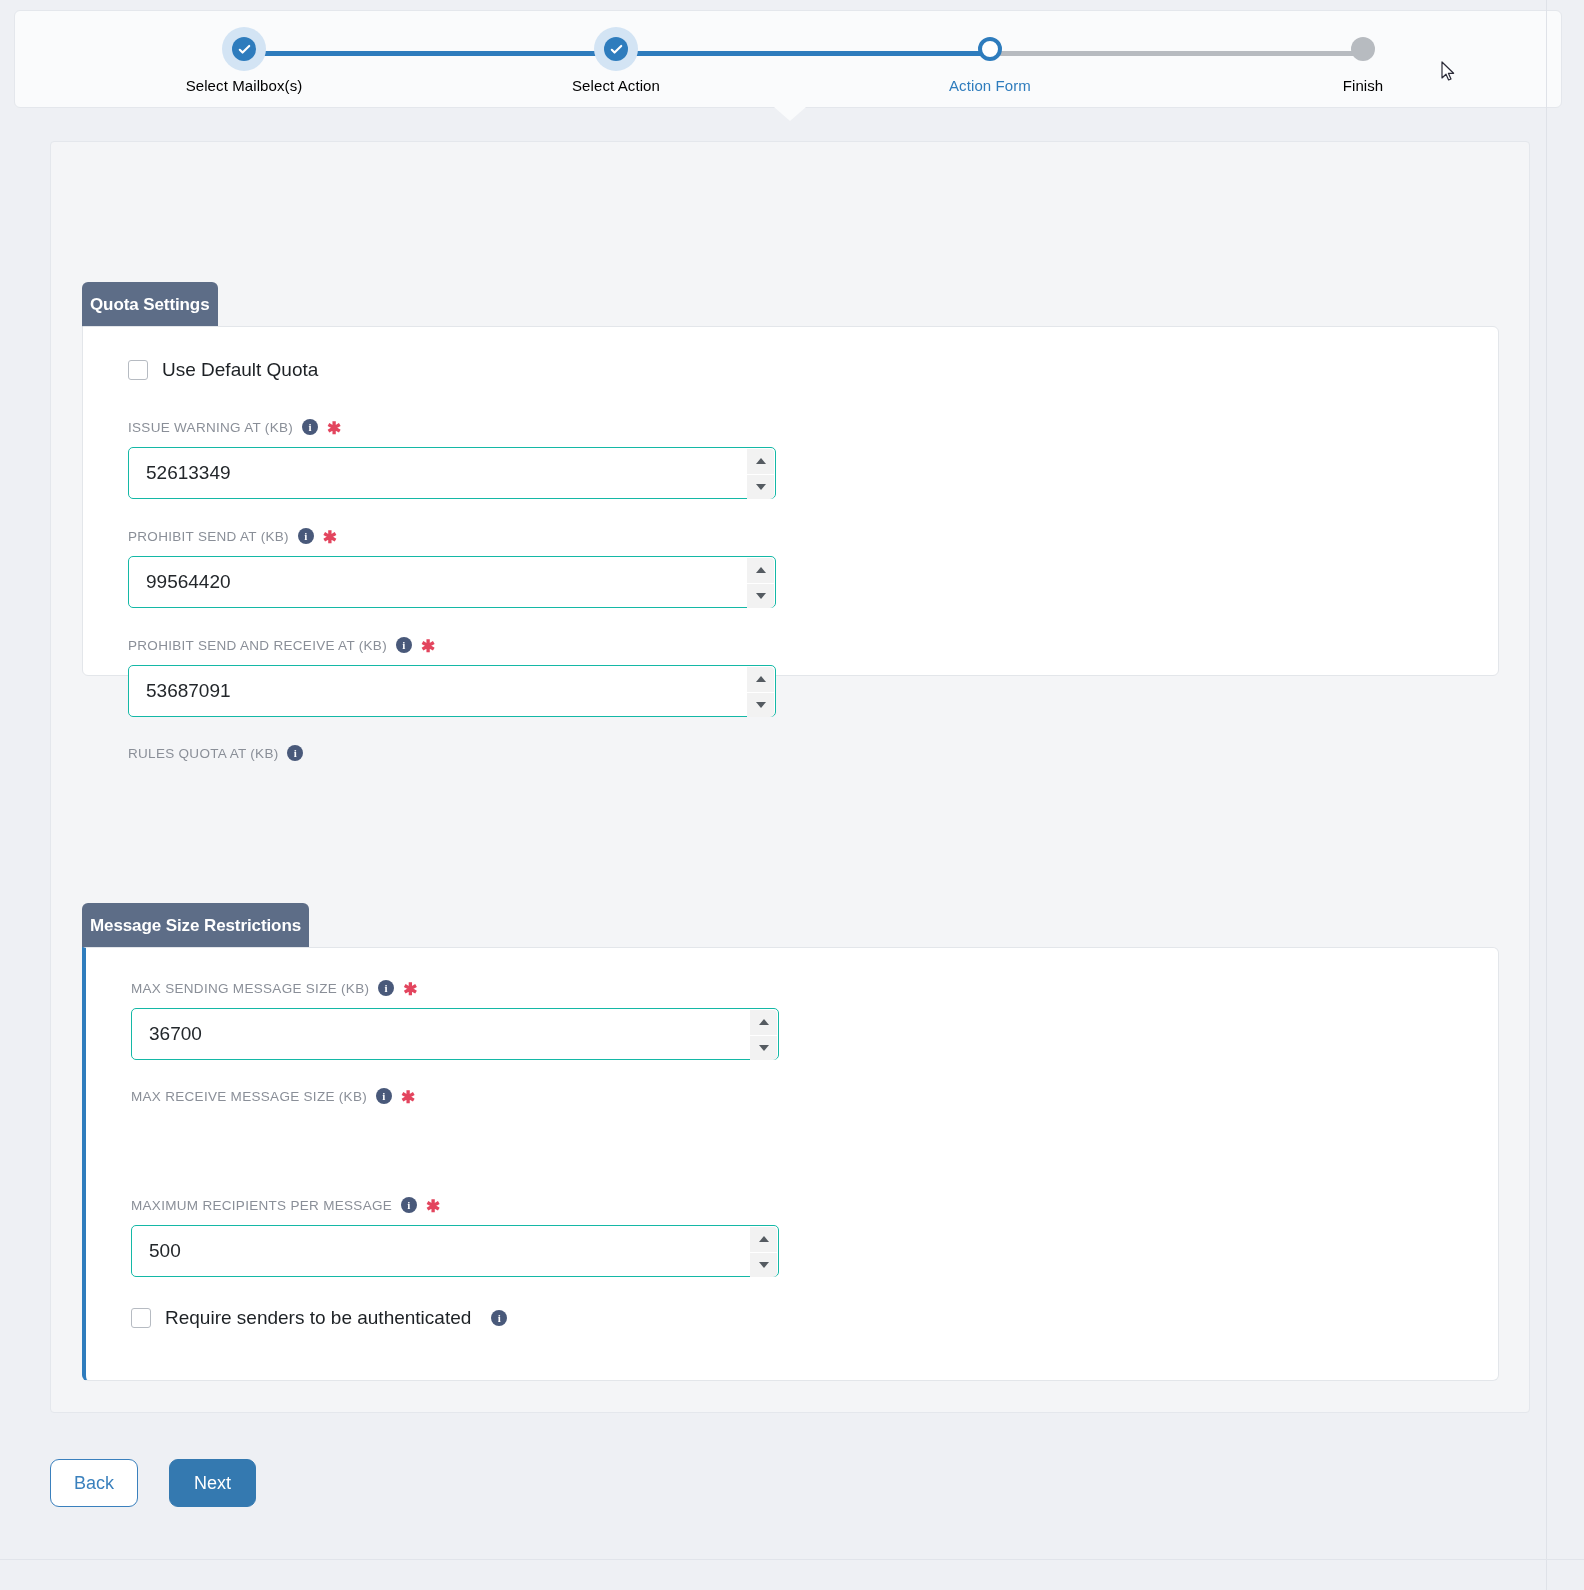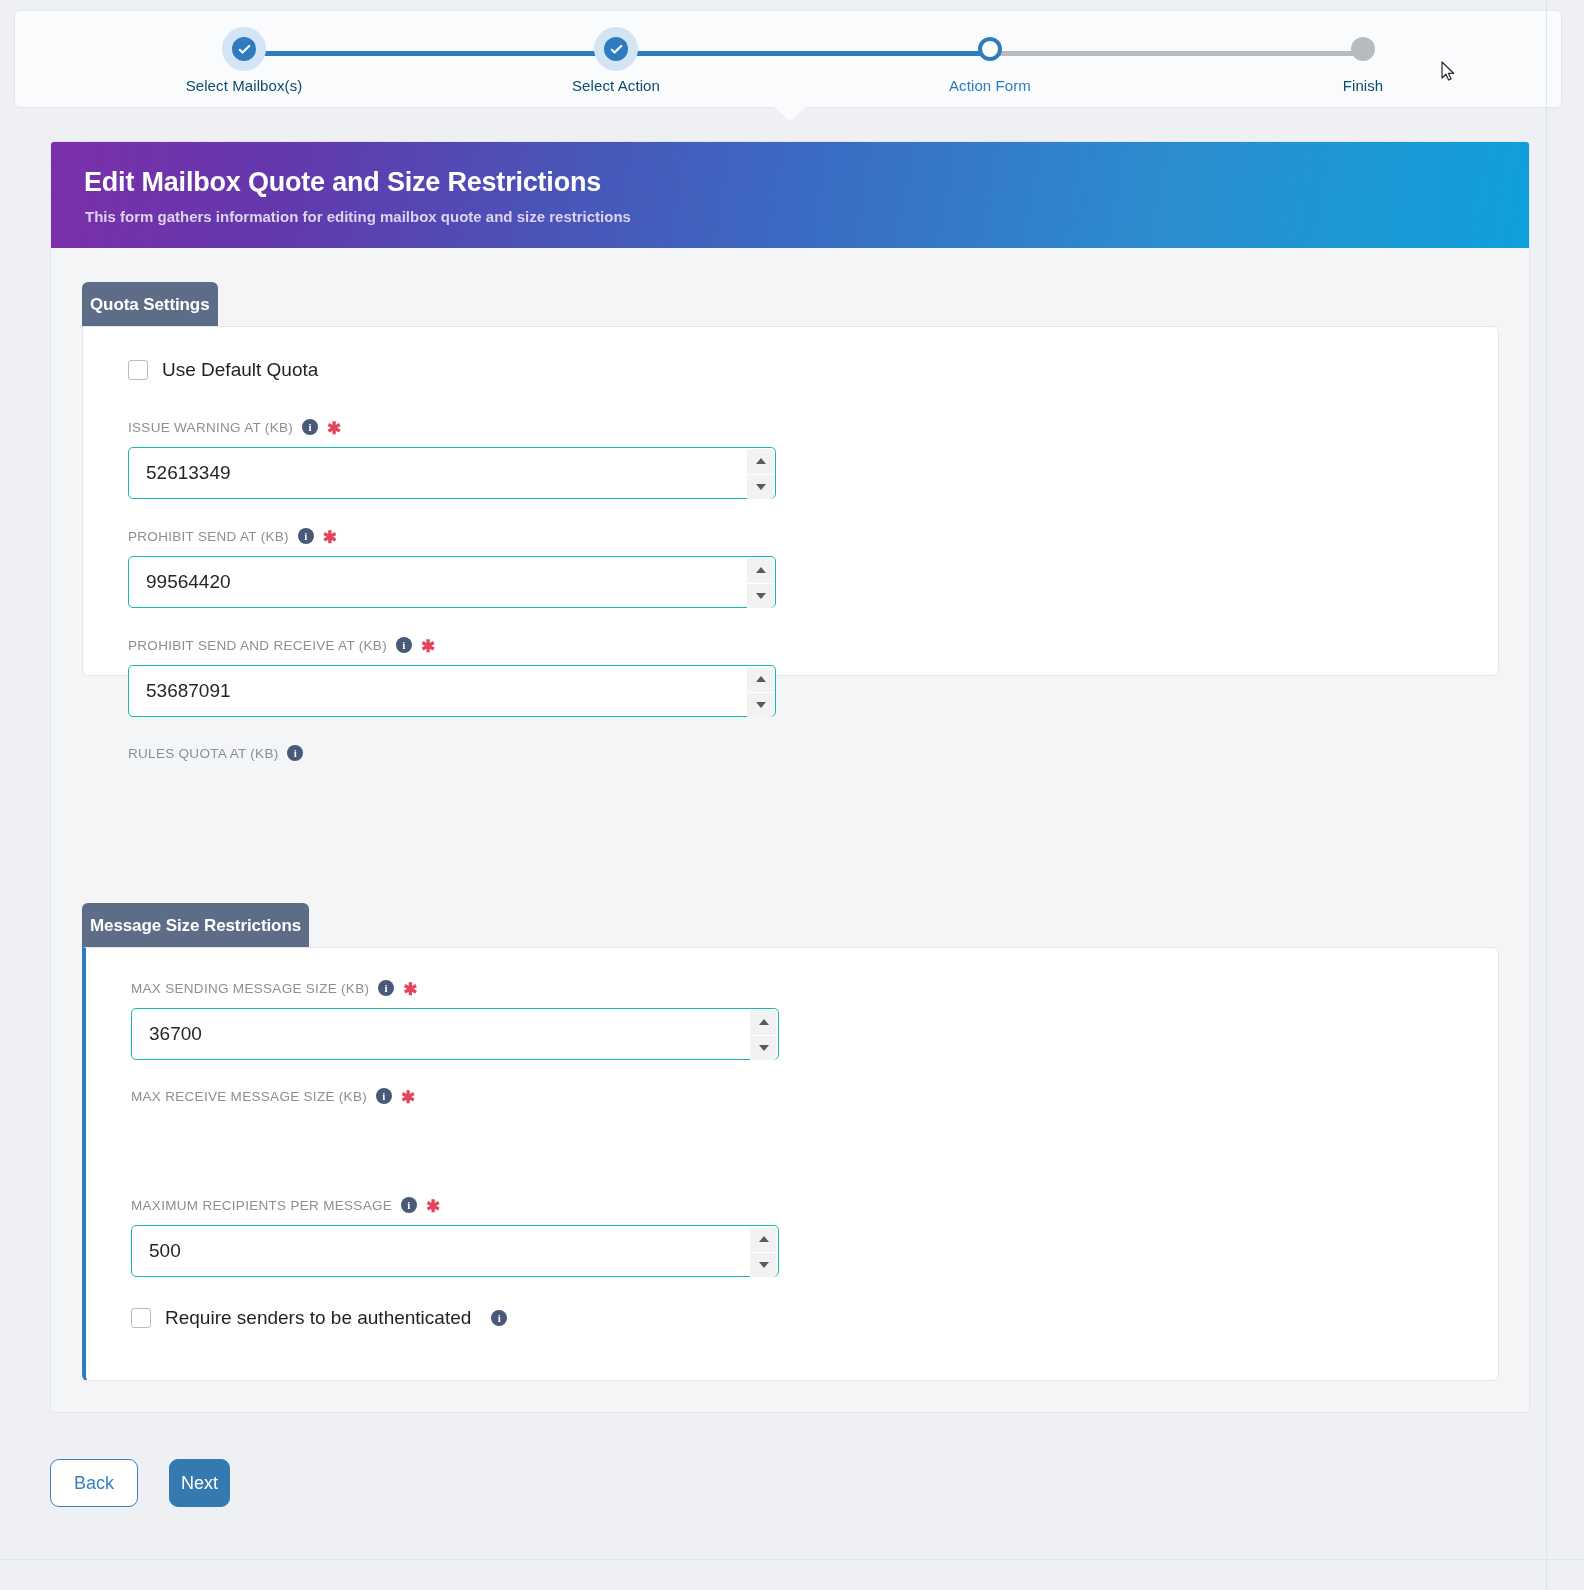--- a/index.html
+++ b/index.html
@@ -66,21 +66,21 @@
   .n2 { left: 360px; }
   .n3 { left: 734px; }
   .n4 { left: 1107px; }
 
   .step-label {
     position: absolute;
     top: 66px;
     text-align: center;
     width: 220px;
     font-size: 15px;
-    color: #0c4a6e;
+    color: #000000;
     letter-spacing: 0.1px;
   }
   .step-label.active { color: #2e7cbd; }
   .l1 { left: 119px; }
   .l2 { left: 491px; }
   .l3 { left: 865px; }
   .l4 { left: 1238px; }
 
   
   .card {
@@ -233,21 +233,21 @@
   }
   .btn-back {
     left: 50px; top: 1459px;
     width: 88px;
     background: #ffffff;
     border: 1px solid #3a80bd;
     color: #3a80bd;
   }
   .btn-next {
     left: 169px; top: 1459px;
-    width: 61px;
+    width: 87px;
     background: #3479b0;
     border: 1px solid #3479b0;
     color: #ffffff;
   }
 
   
   .right-edge {
     position: absolute;
     left: 1546px; top: 0;
     width: 1px; height: 1590px;
@@ -302,24 +302,20 @@
 
   <div class="step-label l1">Select Mailbox(s)</div>
   <div class="step-label l2">Select Action</div>
   <div class="step-label l3 active">Action Form</div>
   <div class="step-label l4">Finish</div>
 </div>
 <div class="stepper-arrow"></div>
 
 <div class="card">
 
-  <div class="card-banner">
-    <h1>Edit Mailbox Quote and Size Restrictions</h1>
-    <div class="sub">This form gathers information for editing mailbox quote and size restrictions</div>
-  </div>
 
   <div class="panel" style="left:31px; top:140px; width:1417px; height:394px;">
     <div class="panel-tab">Quota Settings</div>
     <div class="panel-body" style="height:350px;">
 
       <div class="cb-row" style="left:45px; top:32px;">
         <div class="cb-box"></div>
         <div class="cb-text">Use Default Quota</div>
       </div>
 

